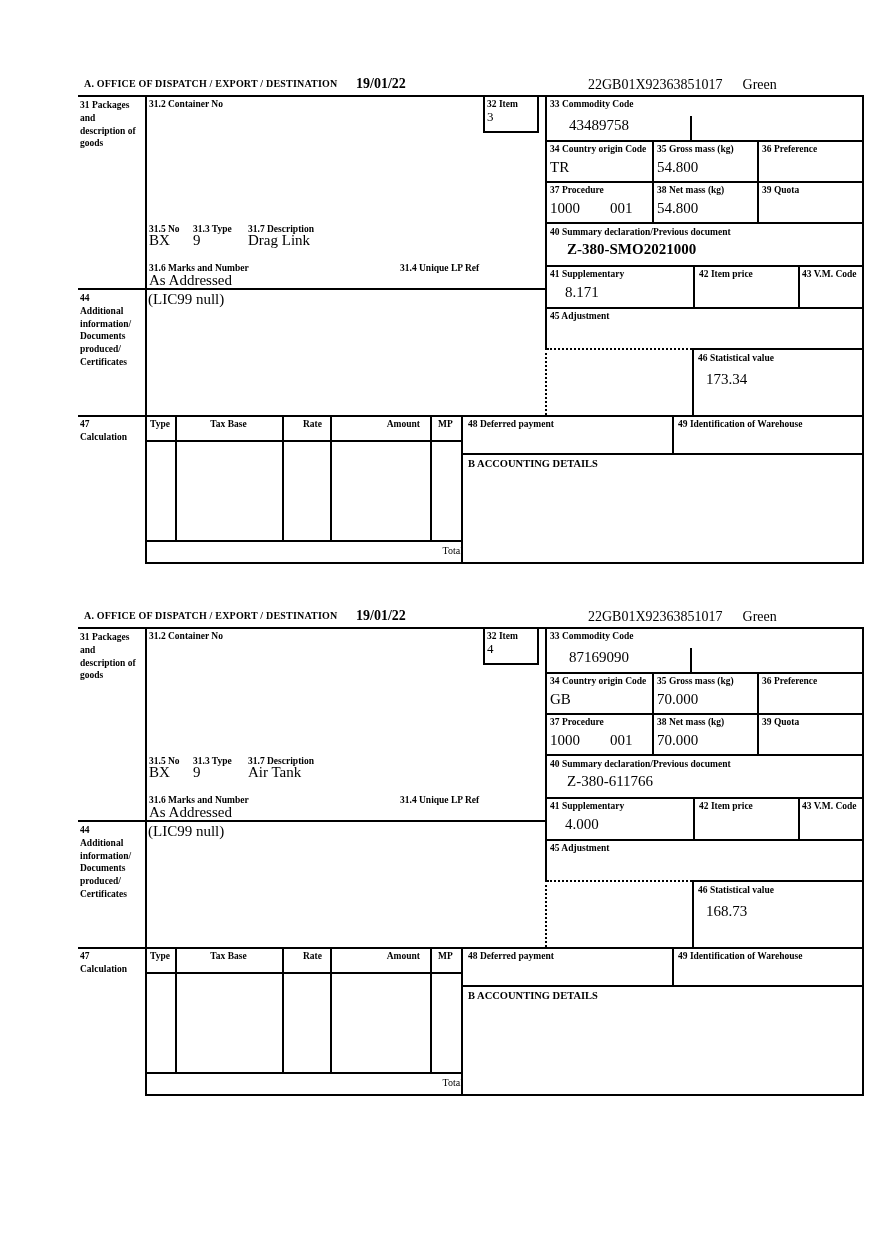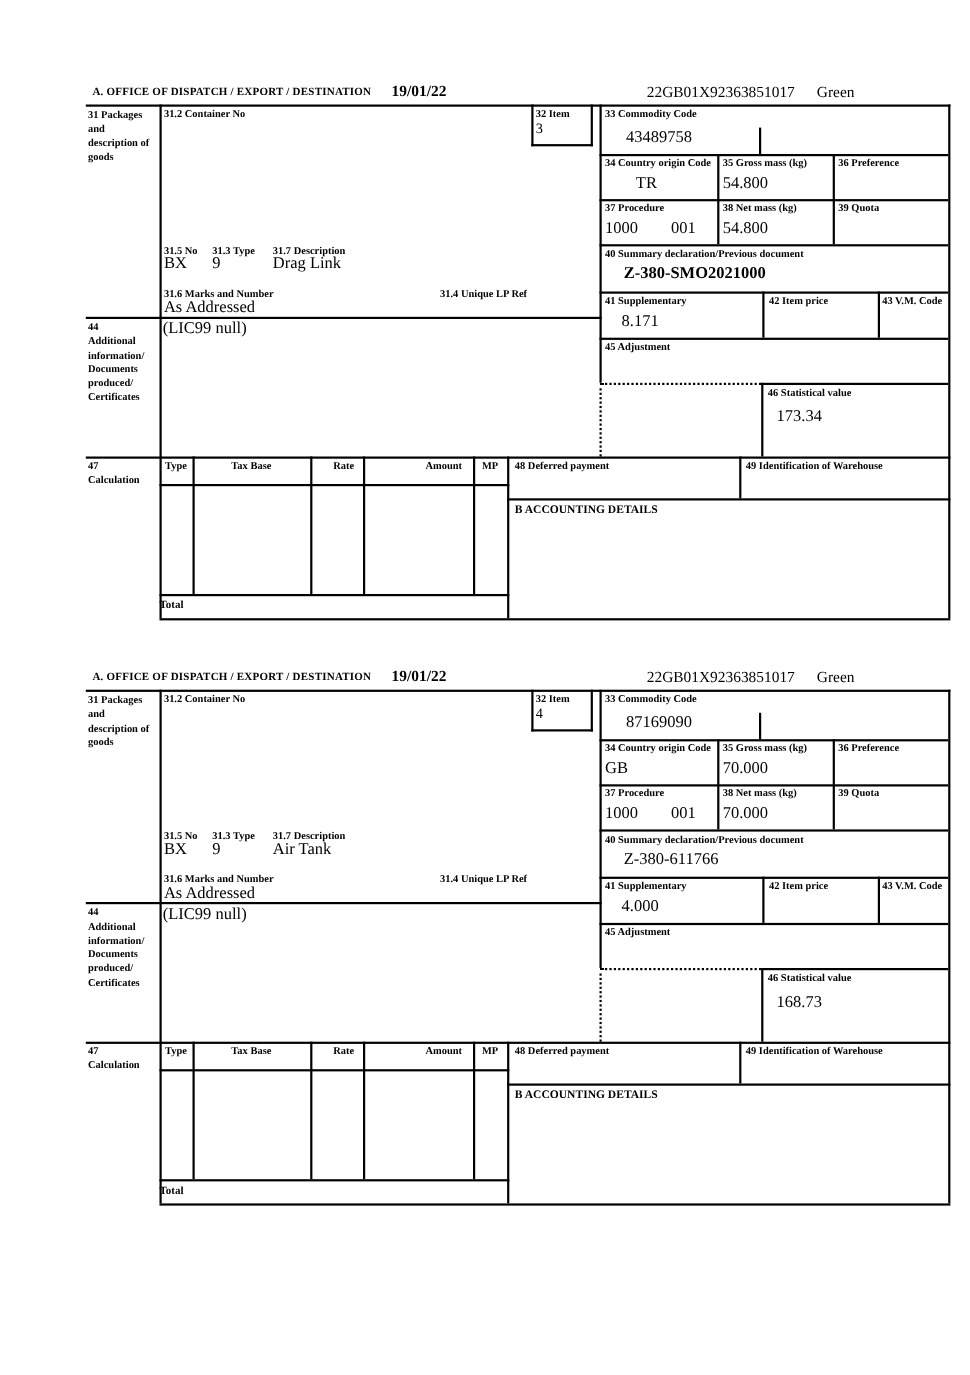--- a/index.html
+++ b/index.html
@@ -19,21 +19,21 @@
   
   .hdr-office{font-weight:700;font-size:10px;letter-spacing:.2px;}
   .hdr-date{font-weight:700;font-size:14px;}
   .hdr-ref{font-size:14px;}
   .lbl{font-weight:700;font-size:9.5px;line-height:1.3;}
   .lblw{font-weight:700;font-size:9.5px;line-height:1.35;white-space:normal;}
   .val{font-size:15px;}
   .v13{font-size:13px;}
   .ctr{text-align:center;}
   .rgt{text-align:right;}
-  .tot{font-weight:700;font-size:10px;text-align:left;}
+  .tot{font-weight:400;font-size:10px;text-align:right;}
   .bacc{font-weight:700;font-size:10.5px;font-family:Liberation Serif, serif;}
 </style>
 </head>
 <body>
 
 <div class="blk" style="top: 78px;">
 
   <div class="hdr-office" style="left:6px;top:0;">A.  OFFICE OF DISPATCH / EXPORT / DESTINATION</div>
   <div class="hdr-date" style="left:278px;top:-2px;">19/01/22</div>
   <div class="hdr-ref" style="left:510px;top:-1px;">
@@ -88,21 +88,21 @@
   <div class="lbl" style="left:322px;top:184px;">31.4 Unique LP Ref</div>
   <div class="val" style="left:71px;top:194px;">As Addressed</div>
   <div class="val" style="left:70px;top:213px;">(LIC99 null)</div>
 
   <div class="lbl" style="left:409px;top:20px;">32 Item</div>
   <div class="v13" style="left:409px;top:31px;">3</div>
   <div class="lbl" style="left:472px;top:20px;">33 Commodity Code</div>
   <div class="val" style="left:491px;top:39px;">43489758</div>
 
   <div class="lbl" style="left:472px;top:65px;">34 Country origin Code</div>
-  <div class="val" style="left:500px;top:81px;">TR</div>
+  <div class="val" style="left:472px;top:81px;">TR</div>
   <div class="lbl" style="left:579px;top:65px;">35 Gross mass (kg)</div>
   <div class="val" style="left:579px;top:81px;">54.800</div>
   <div class="lbl" style="left:684px;top:65px;">36 Preference</div>
 
   <div class="lbl" style="left:472px;top:106px;">37 Procedure</div>
   <div class="val" style="left:472px;top:122px;">
     <span>1000</span><span style="margin-left:30px;">001</span>
   </div>
   <div class="lbl" style="left:579px;top:106px;">38 Net mass (kg)</div>
   <div class="val" style="left:579px;top:122px;">54.800</div>

